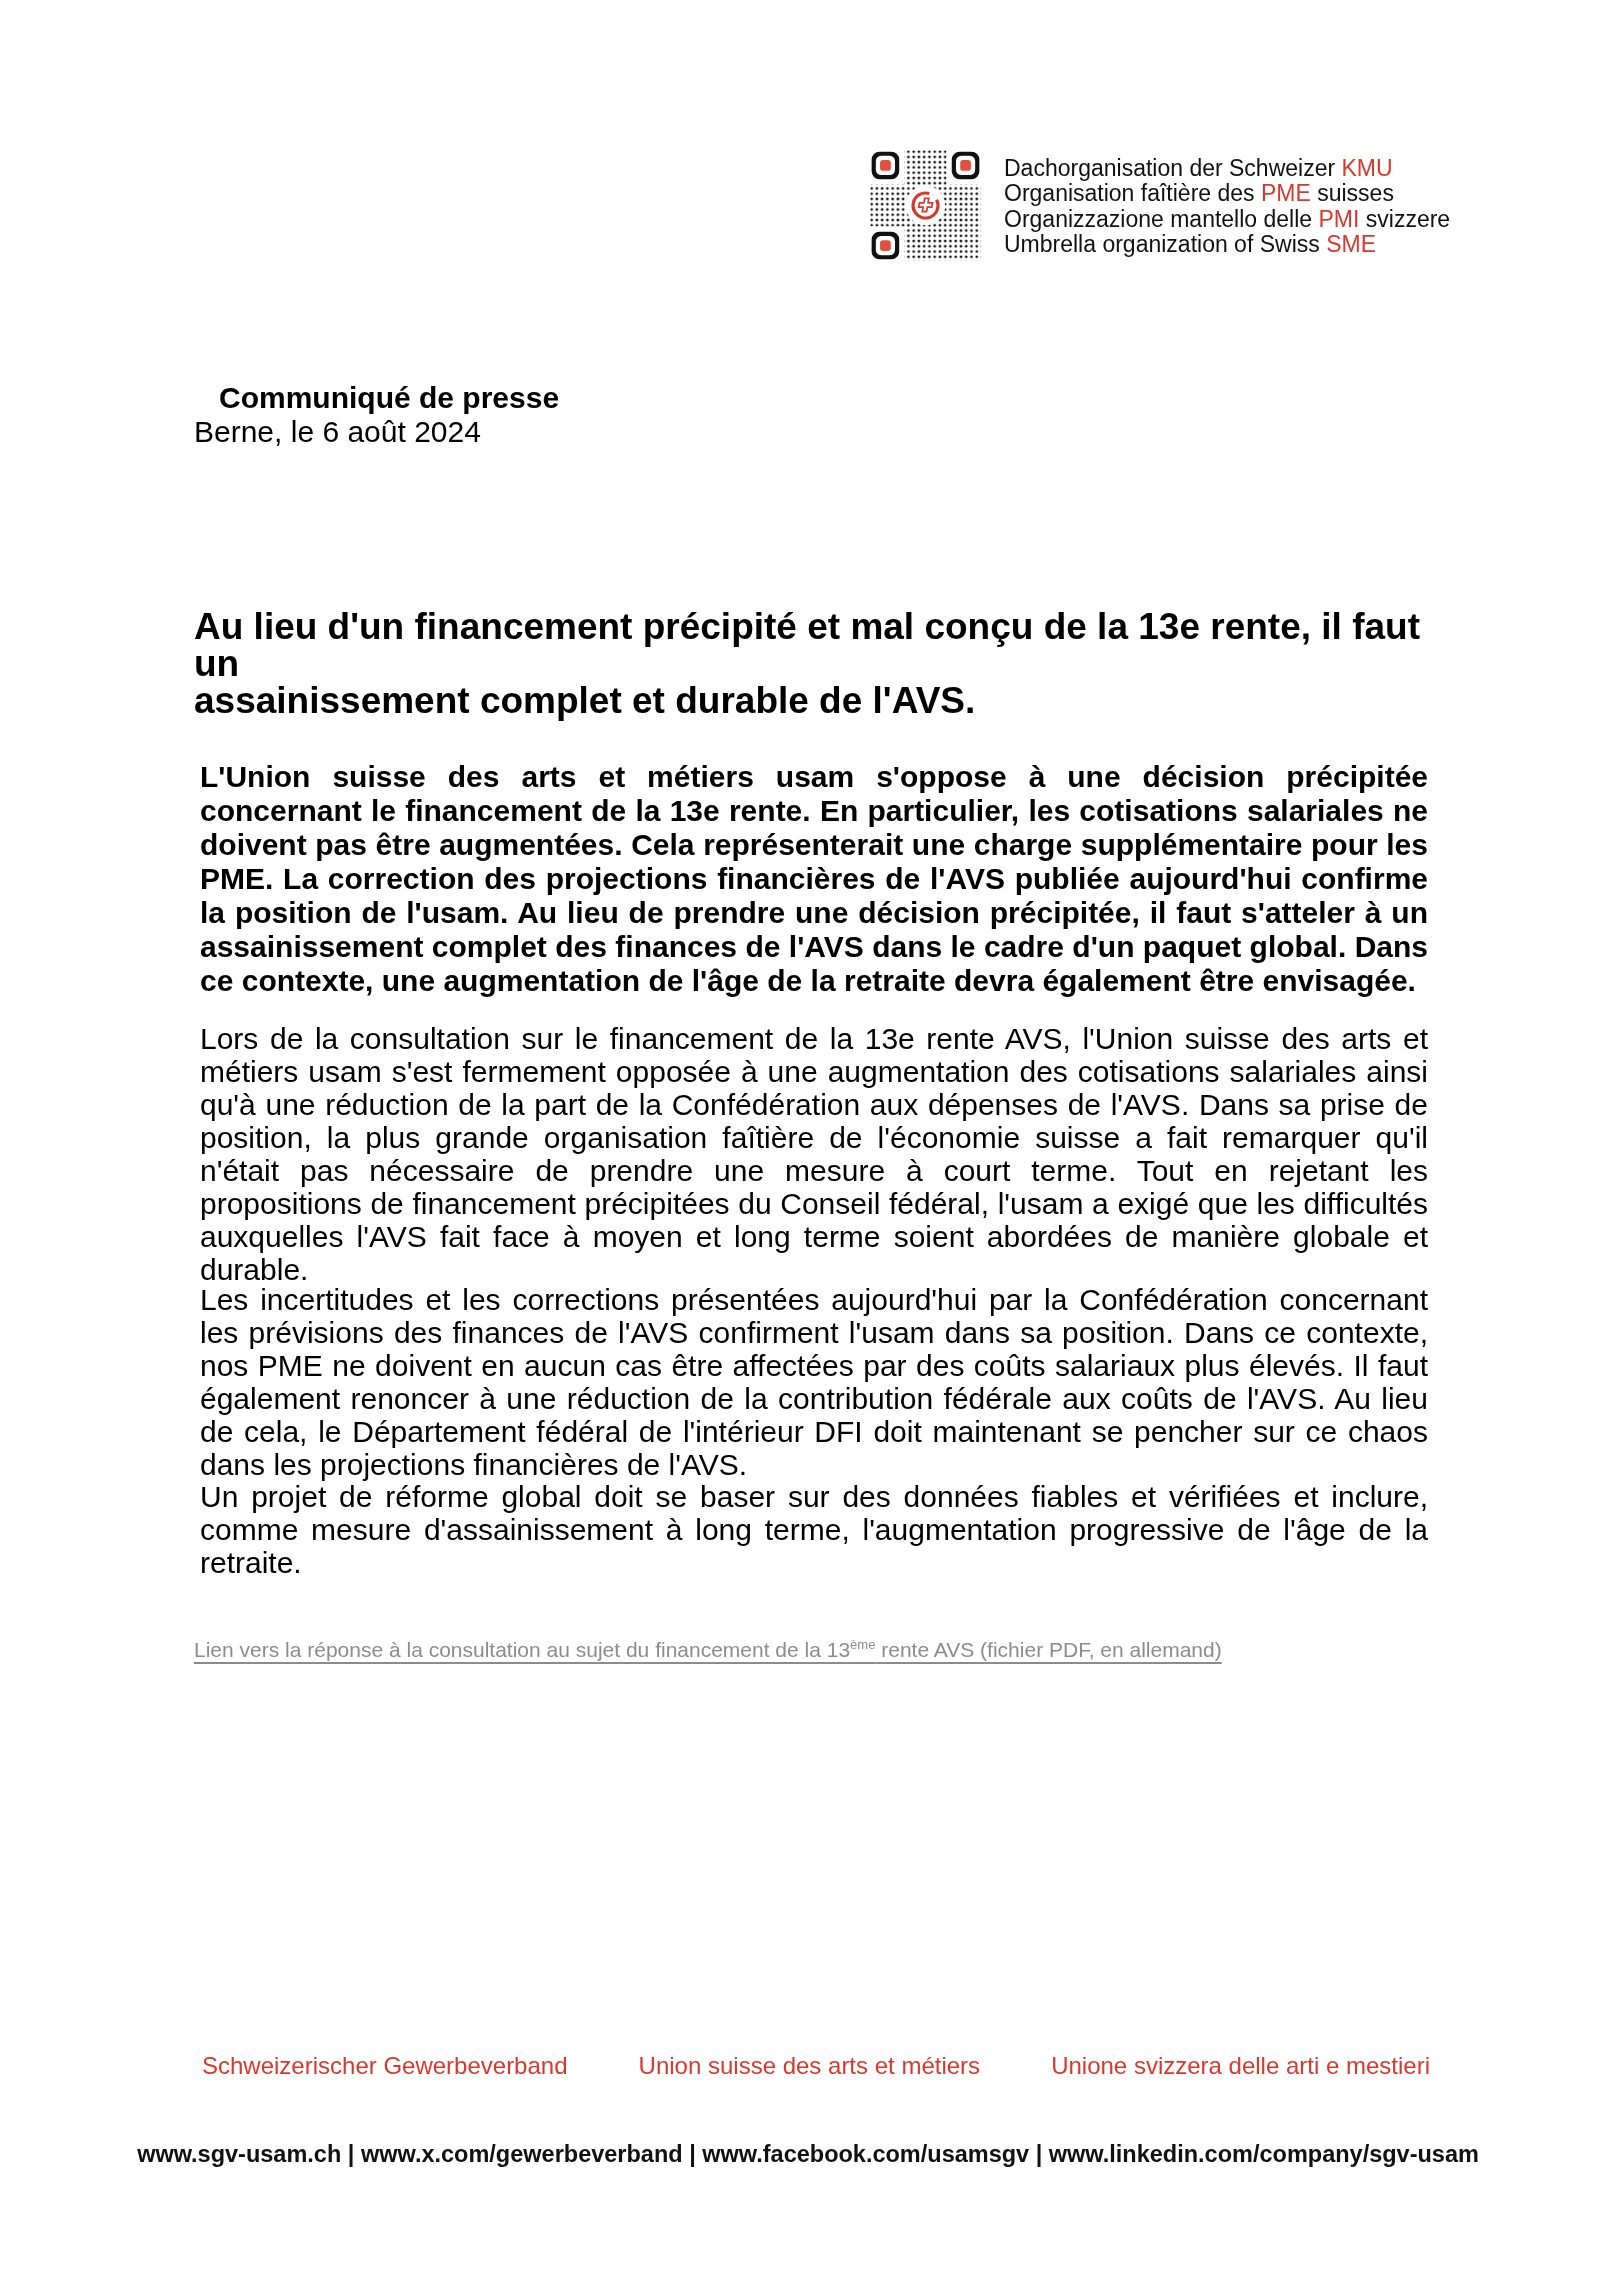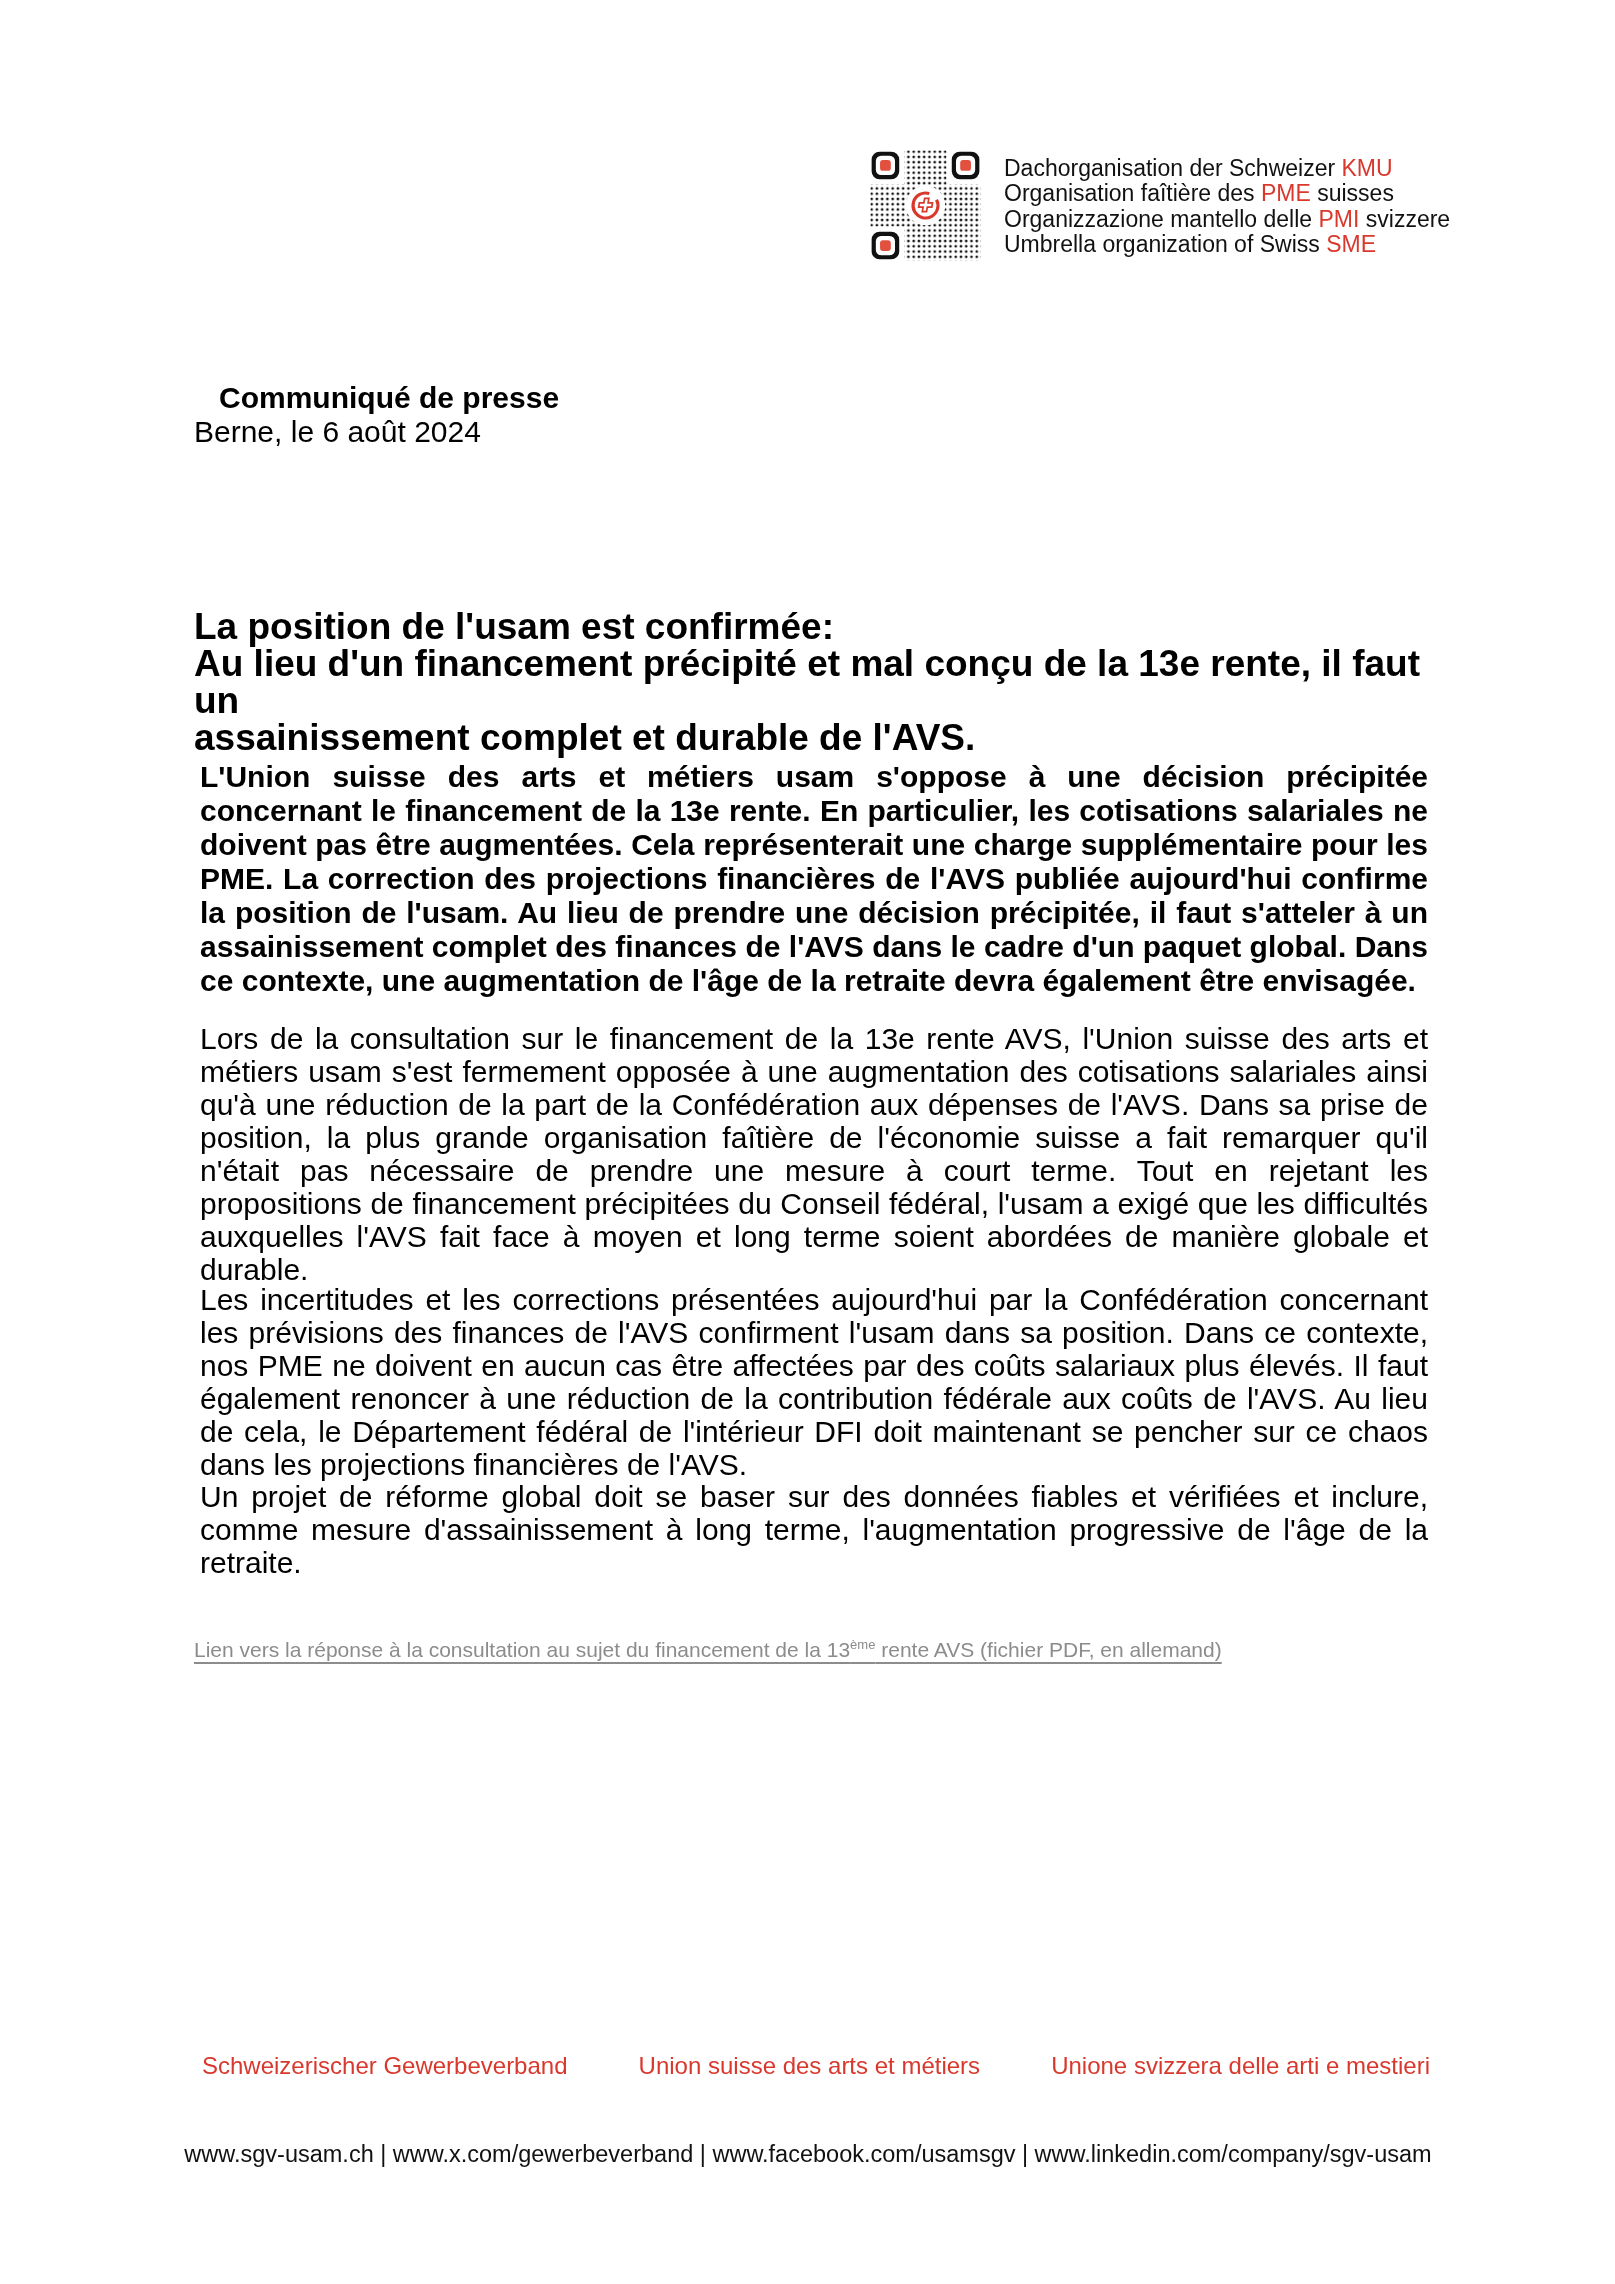--- a/index.html
+++ b/index.html
@@ -86,21 +86,21 @@
     position: absolute; left: 194px; top: 2053px; width: 1228px;
     display: flex; justify-content: space-between;
     font-size: 24px; color: #d9382d; line-height: 26px; margin-left: 8px;
   }
   .footer-address {
     position: absolute; left: 0; top: 2098px; width: 1616px;
     text-align: center; font-size: 24px; color: #111111; line-height: 26px;
   }
   .footer-web {
     position: absolute; left: 0; top: 2141px; width: 1616px;
-    text-align: center; font-size: 23.5px; color: #111111; line-height: 26px;
+    text-align: center; font-size: 23.5px; color: #111111; line-height: 26px; font-weight: bold;
   }
 </style>
 </head>
 <body>
 
 <div class="page">
 
 
   <div class="qr">
     <svg viewBox="0 0 86 86" width="113" height="113">
@@ -141,21 +141,20 @@
     <div class="org-line"><span>Dachorganisation der Schweizer </span><span class="accent">KMU</span><span></span></div>
     <div class="org-line"><span>Organisation faîtière des </span><span class="accent">PME</span><span> suisses</span></div>
     <div class="org-line"><span>Organizzazione mantello delle </span><span class="accent">PMI</span><span> svizzere</span></div>
     <div class="org-line"><span>Umbrella organization of Swiss </span><span class="accent">SME</span><span></span></div>
   </div>
 
   <div class="kicker">Communiqué de presse</div>
   <div class="dateline">Berne, le 6 août 2024</div>
 
   <h1 class="title">
-    <span class="title-line">La position de l'usam est confirmée:</span>
     <span class="title-line">Au lieu d'un financement précipité et mal conçu de la 13e rente, il faut un</span>
     <span class="title-line">assainissement complet et durable de l'AVS.</span>
   </h1>
 
   <p class="lead">L'Union suisse des arts et métiers usam s'oppose à une décision précipitée concernant le financement de la 13e rente. En particulier, les cotisations salariales ne doivent pas être augmentées. Cela représenterait une charge supplémentaire pour les PME. La correction des projections financières de l'AVS publiée aujourd'hui confirme la position de l'usam. Au lieu de prendre une décision précipitée, il faut s'atteler à un assainissement complet des finances de l'AVS dans le cadre d'un paquet global. Dans ce contexte, une augmentation de l'âge de la retraite devra également être envisagée.</p>
   <p class="para p2">Lors de la consultation sur le financement de la 13e rente AVS, l'Union suisse des arts et métiers usam s'est fermement opposée à une augmentation des cotisations salariales ainsi qu'à une réduction de la part de la Confédération aux dépenses de l'AVS. Dans sa prise de position, la plus grande organisation faîtière de l'économie suisse a fait remarquer qu'il n'était pas nécessaire de prendre une mesure à court terme. Tout en rejetant les propositions de financement précipitées du Conseil fédéral, l'usam a exigé que les difficultés auxquelles l'AVS fait face à moyen et long terme soient abordées de manière globale et durable.</p>
   <p class="para p3">Les incertitudes et les corrections présentées aujourd'hui par la Confédération concernant les prévisions des finances de l'AVS confirment l'usam dans sa position. Dans ce contexte, nos PME ne doivent en aucun cas être affectées par des coûts salariaux plus élevés. Il faut également renoncer à une réduction de la contribution fédérale aux coûts de l'AVS. Au lieu de cela, le Département fédéral de l'intérieur DFI doit maintenant se pencher sur ce chaos dans les projections financières de l'AVS.</p>
   <p class="para p4">Un projet de réforme global doit se baser sur des données fiables et vérifiées et inclure, comme mesure d'assainissement à long terme, l'augmentation progressive de l'âge de la retraite.</p>
 
   <a class="doc-link" href="#"><span>Lien vers la réponse à la consultation au sujet du financement de la 13</span><sup>ème</sup><span> rente AVS (fichier PDF, en allemand)</span></a>

